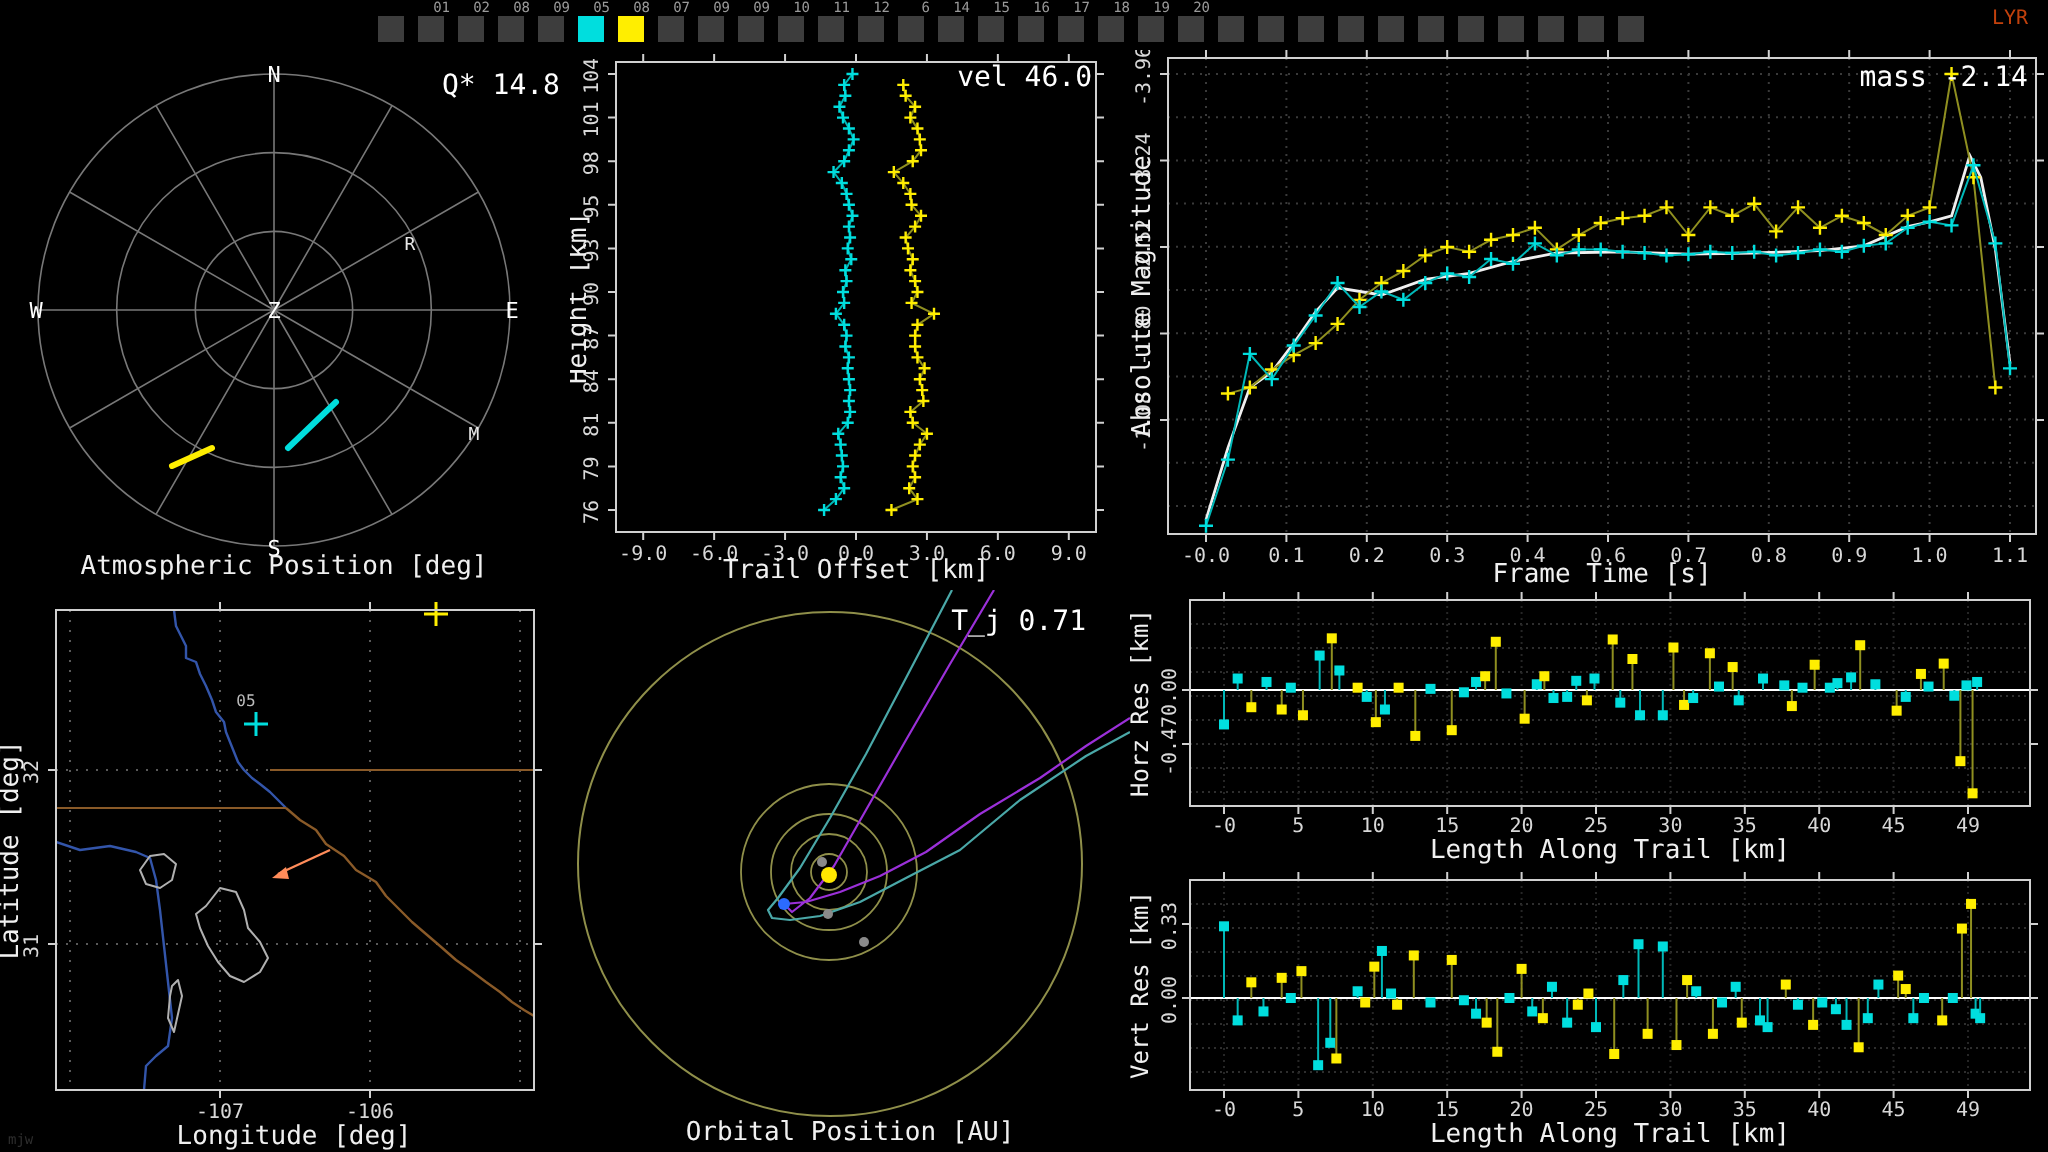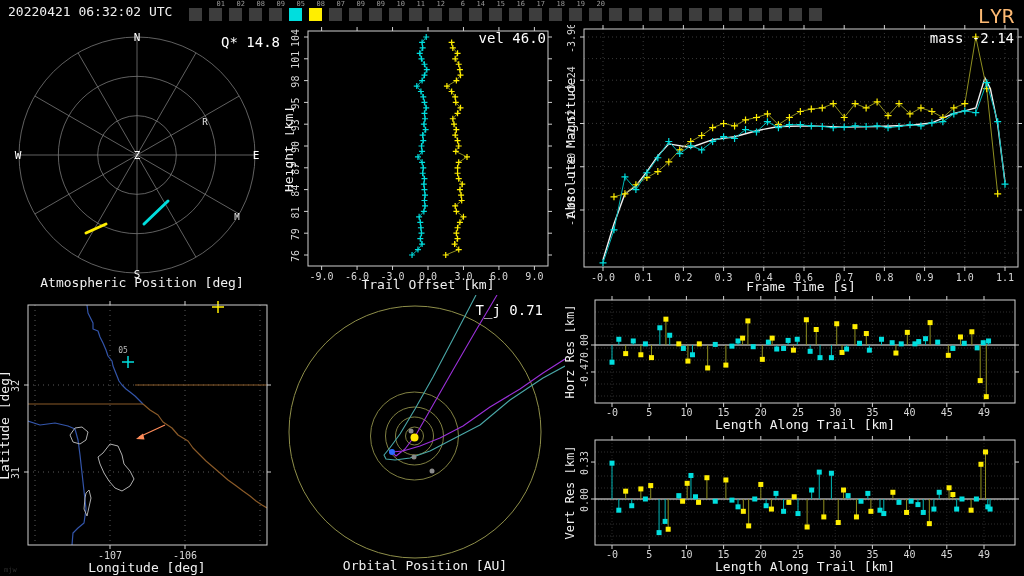--- a/index.html
+++ b/index.html
@@ -1,34 +1,33 @@
 <!DOCTYPE html>
 <html><head>
 <meta charset="utf-8">
 <style>
   html,body{margin:0;padding:0;background:#111;}
   #screen{position:relative;width:1024px;height:576px;background:#000;overflow:hidden;
           font-family:"DejaVu Sans Mono", "Liberation Mono", monospace;}
   #topbar{position:absolute;left:0;top:0;width:1024px;height:25px;}
   #timestamp{position:absolute;left:8px;top:4px;font-size:13px;color:#f0f0f0;white-space:pre;}
-  #station{position:absolute;right:10px;top:4px;font-size:20px;color:#fdba74;}
+  #station{position:absolute;right:10px;top:4px;font-size:10px;color:#c2410c;}
   #camera-strip{position:absolute;left:186px;top:0;height:25px;display:flex;}
   .cam-slot{position:relative;width:20px;height:25px;}
   .cam-box{position:absolute;left:3px;top:8px;width:13px;height:13px;background:#3d3d3d;}
   .cam-label{position:absolute;right:1px;top:0px;font-size:7px;line-height:8px;color:#9a9a9a;}
   .panel{position:absolute;}
   svg text{font-family:"DejaVu Sans Mono","Liberation Mono",monospace;}
   #watermark{position:absolute;left:4px;bottom:2px;font-size:7px;color:#2e2e2e;}
 </style>
 </head>
 <body>
 
 <div id="screen">
   <div id="topbar">
-    <span id="timestamp">20220421 06:32:02 UTC</span>
     <div id="camera-strip">
         <div class="cam-slot">
           <div class="cam-box"></div>
         </div>
         <div class="cam-slot">
           <div class="cam-box"></div>
           <span class="cam-label">01</span>
         </div>
         <div class="cam-slot">
           <div class="cam-box"></div>

